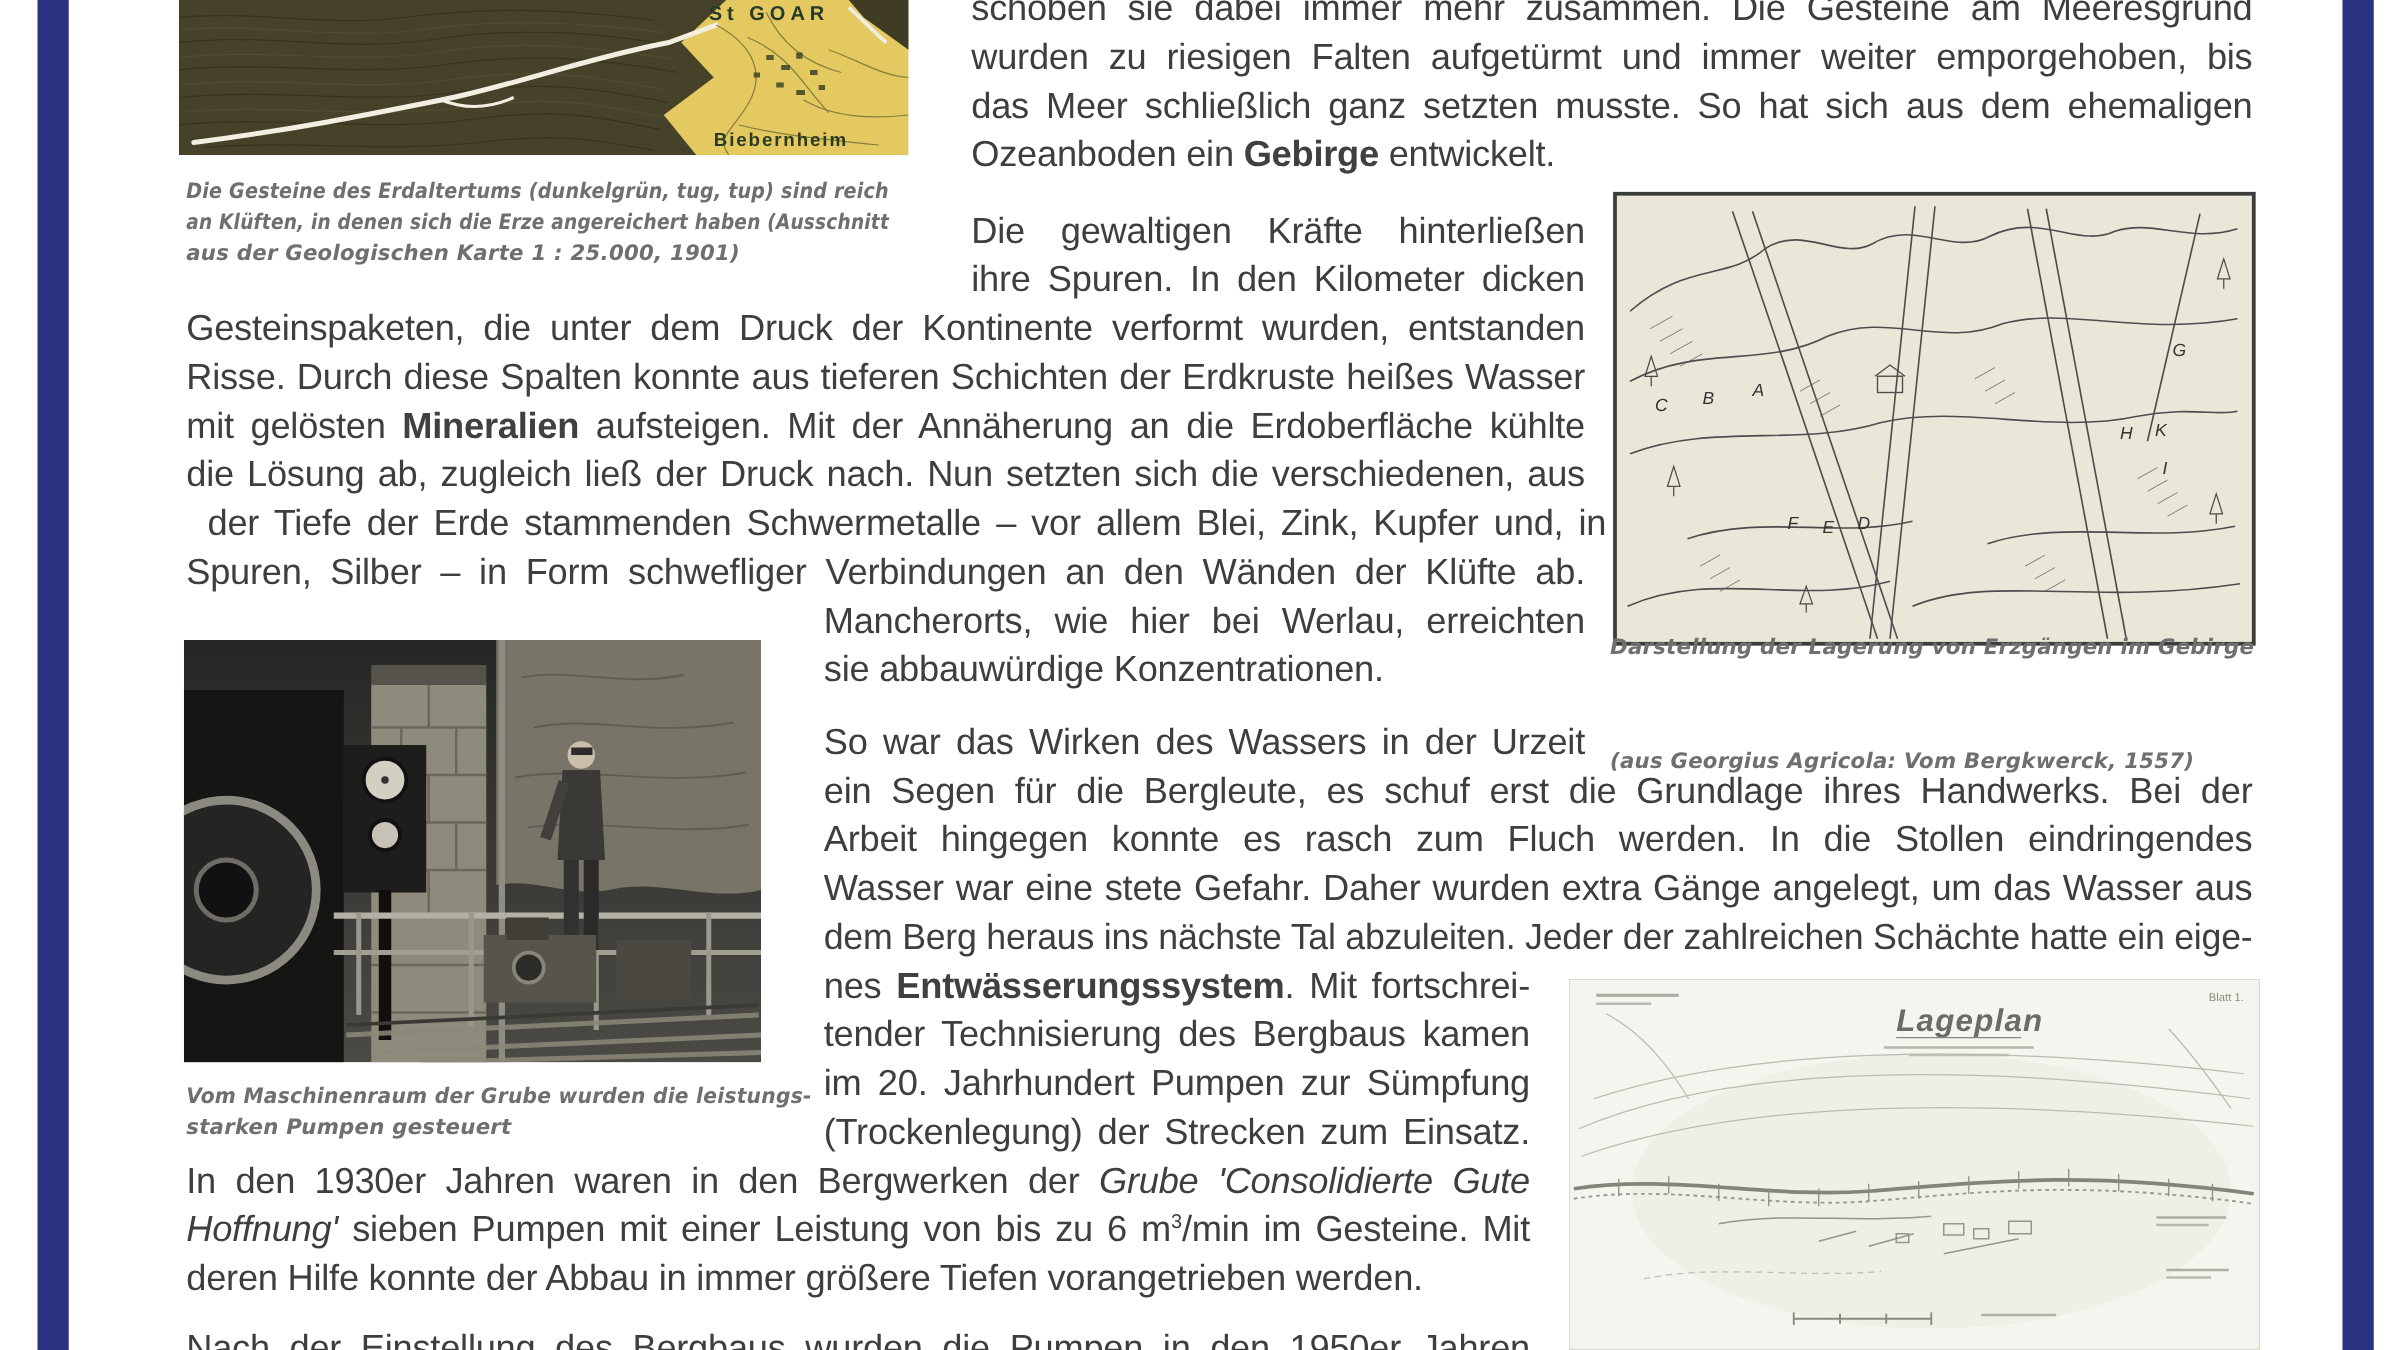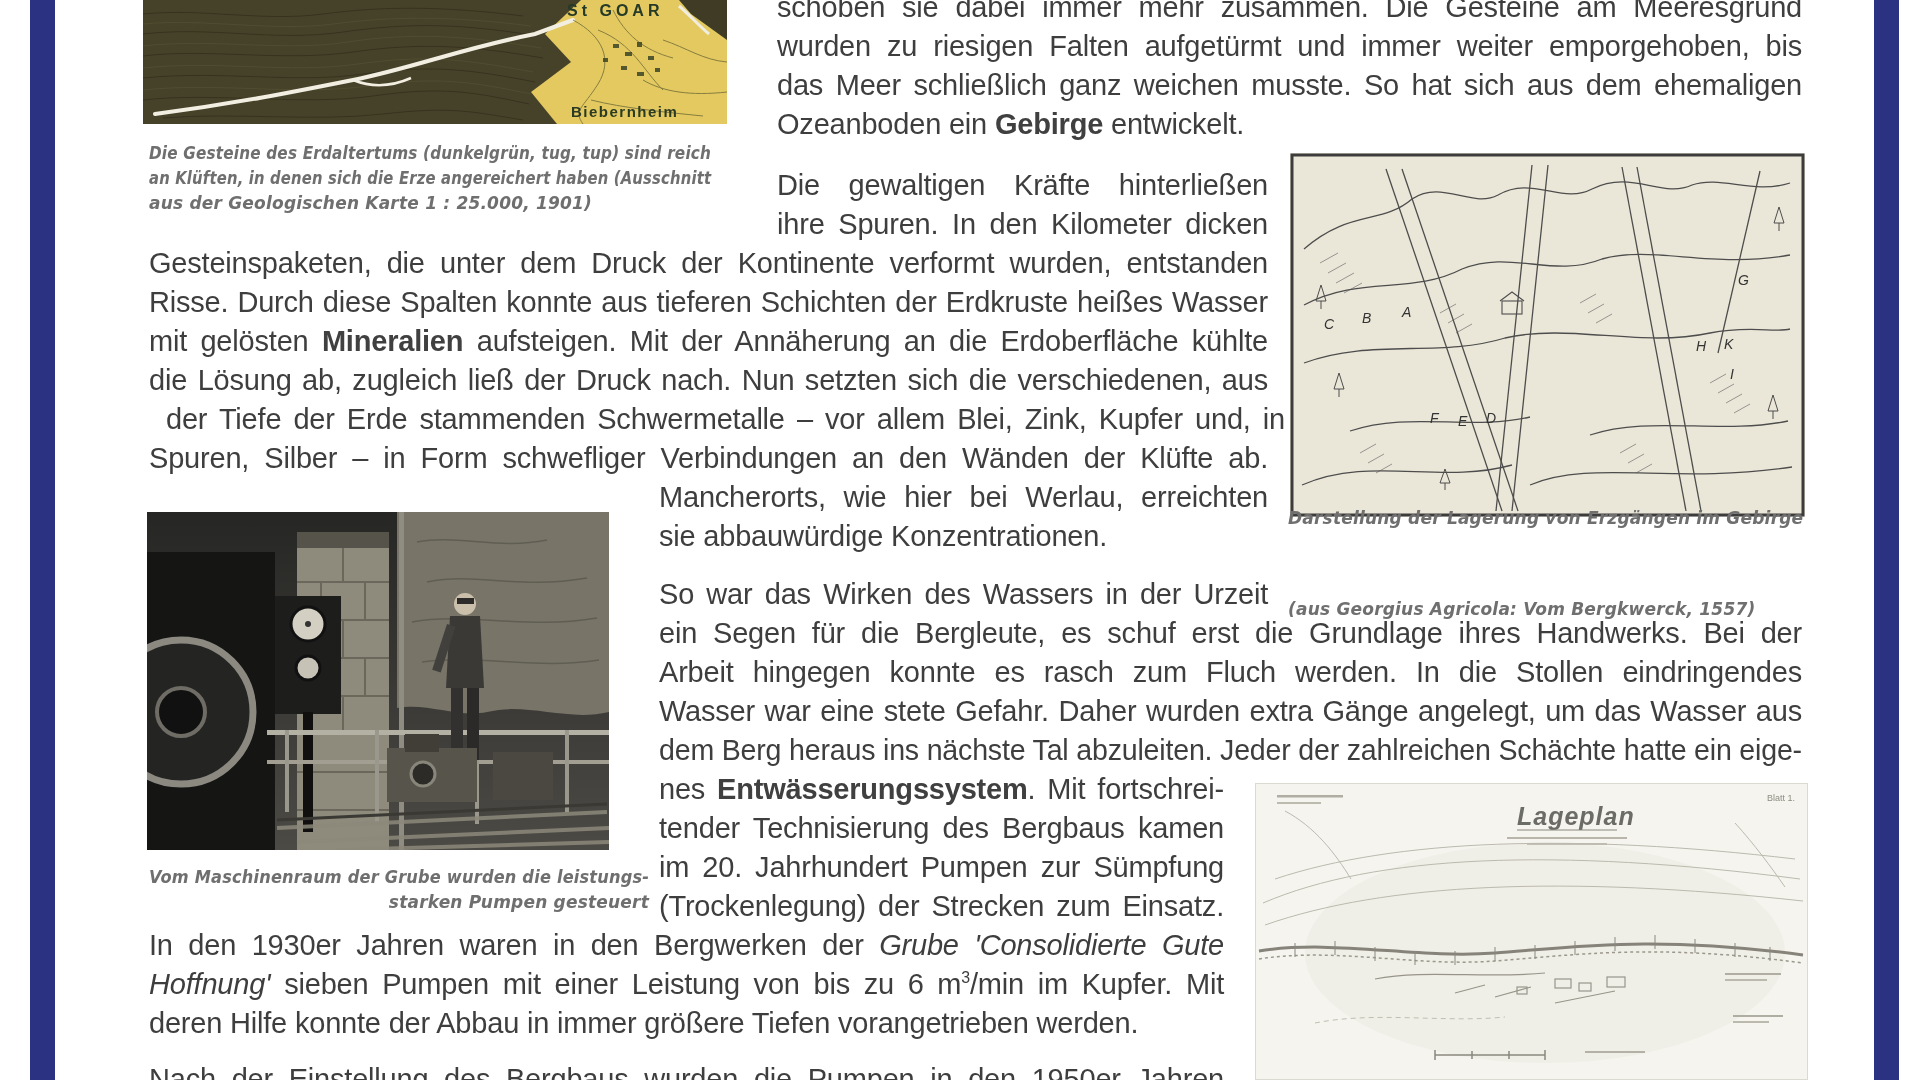--- a/index.html
+++ b/index.html
@@ -220,21 +220,21 @@
         <path d="M150,330 L462,316"></path>
         <path d="M190,338 L462,330"></path>
     </g>
     <g stroke="#3a3933" stroke-width="3">
         <path d="M130,308 L460,292"></path>
       </g>
   </svg>
 </div>
 
 <div class="cap fit" style="left: 149px; top: 865px; width: 500px; white-space: nowrap; transform-origin: 0px 50%; transform: scaleX(0.952381);">Vom Maschinenraum der Grube wurden die leistungs-</div>
-<div class="cap fit" style="left: 149px; top: 890px; width: 500px; text-align: right;">starken Pumpen gesteuert</div>
+<div class="cap fit" style="left: 149px; top: 890px; width: 500px;">starken Pumpen gesteuert</div>
 
 <div class="img" style="left:1255px;top:783px;width:553px;height:297px">
   <svg width="553" height="297" viewBox="0 0 553 297">
     <rect width="553" height="297" fill="#f5f4ee"></rect>
     <rect x="0.5" y="0.5" width="552" height="296" fill="none" stroke="#dcdad0"></rect>
     <ellipse cx="290" cy="170" rx="240" ry="110" fill="#edebe2" opacity="0.6"></ellipse>
 
     <rect x="22" y="12" width="66" height="2.5" fill="#b0aea3"></rect>
     <rect x="22" y="19" width="44" height="2" fill="#bdbbb0"></rect>
     <text x="262" y="42" font-family="Liberation Serif',serif" font-style="italic" font-weight="bold" font-size="25" letter-spacing="1" fill="#6c6c66">Lageplan</text>
@@ -275,21 +275,21 @@
       <path d="M180,272 h110"></path>
       <path d="M180,267 v10 M217,268 v8 M254,268 v8 M290,267 v10"></path>
     </g>
     <rect x="330" y="268" width="60" height="2" fill="#b4b2a7"></rect>
     <path d="M60,240 C120,228 190,240 250,234" stroke="#c0beb2" stroke-width="1" fill="none" stroke-dasharray="5 4"></path>
   </svg>
 </div>
 
 <div class="bl colA j fit" style="top: -12px;">schoben sie dabei immer mehr zusammen. Die Gesteine am Meeresgrund</div>
 <div class="bl colA j fit" style="top: 27px;">wurden zu riesigen Falten aufgetürmt und immer weiter emporgehoben, bis</div>
-<div class="bl colA j fit" style="top: 66px;">das Meer schließlich ganz weichen musste. So hat sich aus dem ehemaligen</div>
+<div class="bl colA j fit" style="top: 66px;">das Meer schließlich ganz setzten musste. So hat sich aus dem ehemaligen</div>
 <div class="bl colA last fit" style="top: 105px;"><span>Ozeanboden ein </span><b>Gebirge</b><span> entwickelt.</span></div>
 
 <div class="bl colBn j fit" style="top: 166px;">Die gewaltigen Kräfte hinterließen</div>
 <div class="bl colBn j fit" style="top: 205px;">ihre Spuren. In den Kilometer dicken</div>
 <div class="bl colW j fit" style="top: 244px;">Gesteinspaketen, die unter dem Druck der Kontinente verformt wurden, entstanden</div>
 <div class="bl colW j fit" style="top: 283px;">Risse. Durch diese Spalten konnte aus tieferen Schichten der Erdkruste heißes Wasser</div>
 <div class="bl colW j fit" style="top: 322px;"><span>mit gelösten </span><b>Mineralien</b><span> aufsteigen. Mit der Annäherung an die Erdoberfläche kühlte</span></div>
 <div class="bl colW j fit" style="top: 361px;">die Lösung ab, zugleich ließ der Druck nach. Nun setzten sich die verschiedenen, aus</div>
 <div class="bl colW j fit" style="top: 400px; margin-left: 17px;">der Tiefe der Erde stammenden Schwermetalle – vor allem Blei, Zink, Kupfer und, in</div>
 <div class="bl colW j fit" style="top: 439px;">Spuren, Silber – in Form schwefliger Verbindungen an den Wänden der Klüfte ab.</div>
@@ -299,16 +299,16 @@
 <div class="bl colCn j fit" style="top: 575px;">So war das Wirken des Wassers in der Urzeit</div>
 <div class="bl colCw j fit" style="top: 614px;">ein Segen für die Bergleute, es schuf erst die Grundlage ihres Handwerks. Bei der</div>
 <div class="bl colCw j fit" style="top: 653px;">Arbeit hingegen konnte es rasch zum Fluch werden. In die Stollen eindringendes</div>
 <div class="bl colCw j fit" style="top: 692px;">Wasser war eine stete Gefahr. Daher wurden extra Gänge angelegt, um das Wasser aus</div>
 <div class="bl colCw j fit" style="top: 731px; white-space: nowrap; transform-origin: 0px 50%; transform: scaleX(0.985345);">dem Berg heraus ins nächste Tal abzuleiten. Jeder der zahlreichen Schächte hatte ein eige-</div>
 <div class="bl colCn2 j fit" style="top: 770px;"><span>nes </span><b>Entwässerungssystem</b><span>. Mit fortschrei-</span></div>
 <div class="bl colCn2 j fit" style="top: 809px;">tender Technisierung des Bergbaus kamen</div>
 <div class="bl colCn2 j fit" style="top: 848px;">im 20. Jahrhundert Pumpen zur Sümpfung</div>
 <div class="bl colCn2 j fit" style="top: 887px;">(Trockenlegung) der Strecken zum Einsatz.</div>
 <div class="bl colD j fit" style="top: 926px;"><span>In den 1930er Jahren waren in den Bergwerken der </span><i>Grube 'Consolidierte Gute</i></div>
-<div class="bl colD j fit" style="top: 965px;"><i>Hoffnung'</i><span> sieben Pumpen mit einer Leistung von bis zu 6 m</span><sup>3</sup><span>/min im Kupfer. Mit</span></div>
+<div class="bl colD j fit" style="top: 965px;"><i>Hoffnung'</i><span> sieben Pumpen mit einer Leistung von bis zu 6 m</span><sup>3</sup><span>/min im Gesteine. Mit</span></div>
 <div class="bl colD last fit" style="top: 1004px;">deren Hilfe konnte der Abbau in immer größere Tiefen vorangetrieben werden.</div>
 
 <div class="bl colD j fit" style="top: 1060px;">Nach der Einstellung des Bergbaus wurden die Pumpen in den 1950er Jahren</div>
 
 </body></html>

